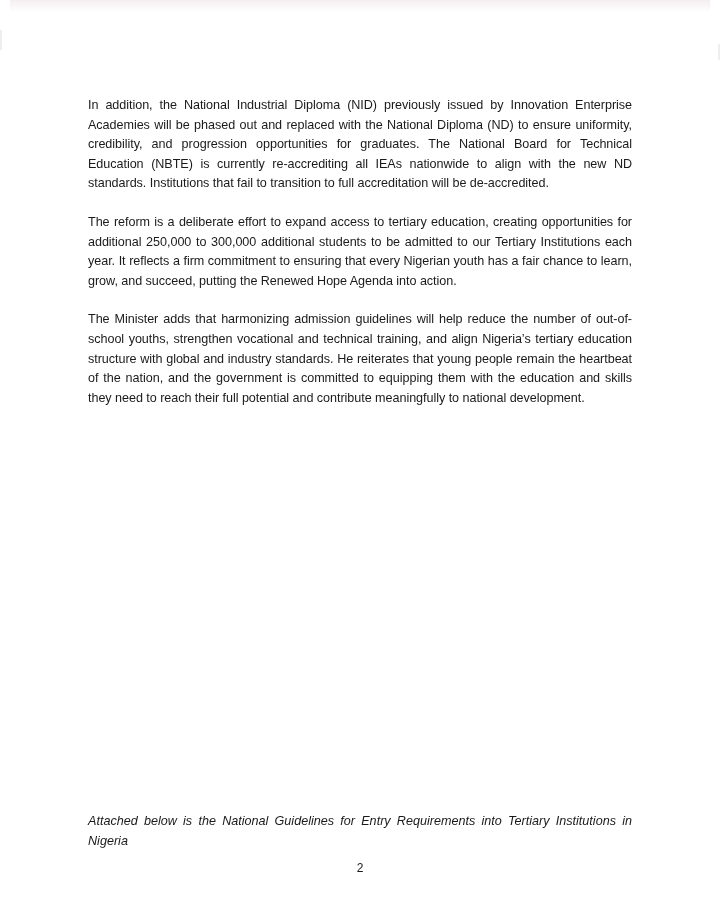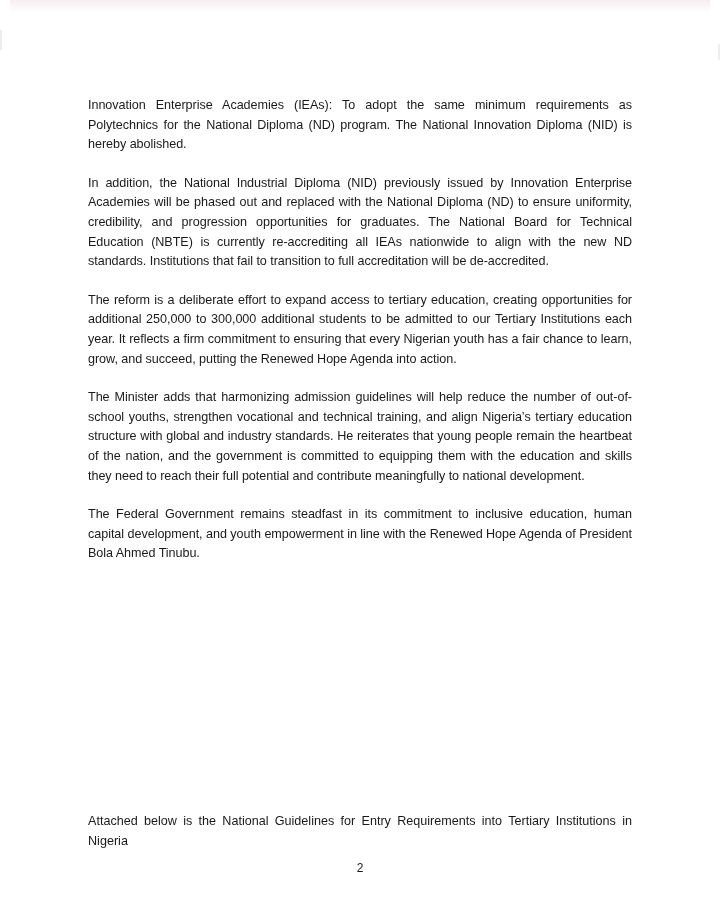--- a/index.html
+++ b/index.html
@@ -37,20 +37,21 @@
       letter-spacing: -0.05px;
     }
     .footer-note {
       position: absolute;
       left: 88px;
       top: 812px;
       width: 544px;
       margin: 0;
       font-size: 12.6px;
       line-height: 19.6px;
+      font-style: italic;
       text-align: justify;
     }
     .page-number {
       position: absolute;
       left: 0;
       width: 720px;
       top: 860px;
       text-align: center;
       font-size: 12px;
       line-height: 16px;
@@ -73,22 +74,20 @@
     }
   </style>
 </head>
 <body>
 
 <div class="top-shadow"></div>
 <div class="left-edge"></div>
 <div class="right-edge"></div>
 
 <div class="page">
-  <p class="para">Innovation Enterprise Academies (IEAs): To adopt the same minimum requirements as Polytechnics for the National Diploma (ND) program. The National Innovation Diploma (NID) is hereby abolished.</p>
   <p class="para">In addition, the National Industrial Diploma (NID) previously issued by Innovation Enterprise Academies will be phased out and replaced with the National Diploma (ND) to ensure uniformity, credibility, and progression opportunities for graduates. The National Board for Technical Education (NBTE) is currently re-accrediting all IEAs nationwide to align with the new ND standards. Institutions that fail to transition to full accreditation will be de-accredited.</p>
   <p class="para">The reform is a deliberate effort to expand access to tertiary education, creating opportunities for additional 250,000 to 300,000 additional students to be admitted to our Tertiary Institutions each year. It reflects a firm commitment to ensuring that every Nigerian youth has a fair chance to learn, grow, and succeed, putting the Renewed Hope Agenda into action.</p>
   <p class="para">The Minister adds that harmonizing admission guidelines will help reduce the number of out-of-school youths, strengthen vocational and technical training, and align Nigeria’s tertiary education structure with global and industry standards. He reiterates that young people remain the heartbeat of the nation, and the government is committed to equipping them with the education and skills they need to reach their full potential and contribute meaningfully to national development.</p>
-  <p class="para">The Federal Government remains steadfast in its commitment to inclusive education, human capital development, and youth empowerment in line with the Renewed Hope Agenda of President Bola Ahmed Tinubu.</p>
 </div>
 
 <p class="footer-note">Attached below is the National Guidelines for Entry Requirements into Tertiary Institutions in Nigeria</p>
 
 <div class="page-number">2</div>
 
 </body></html>

